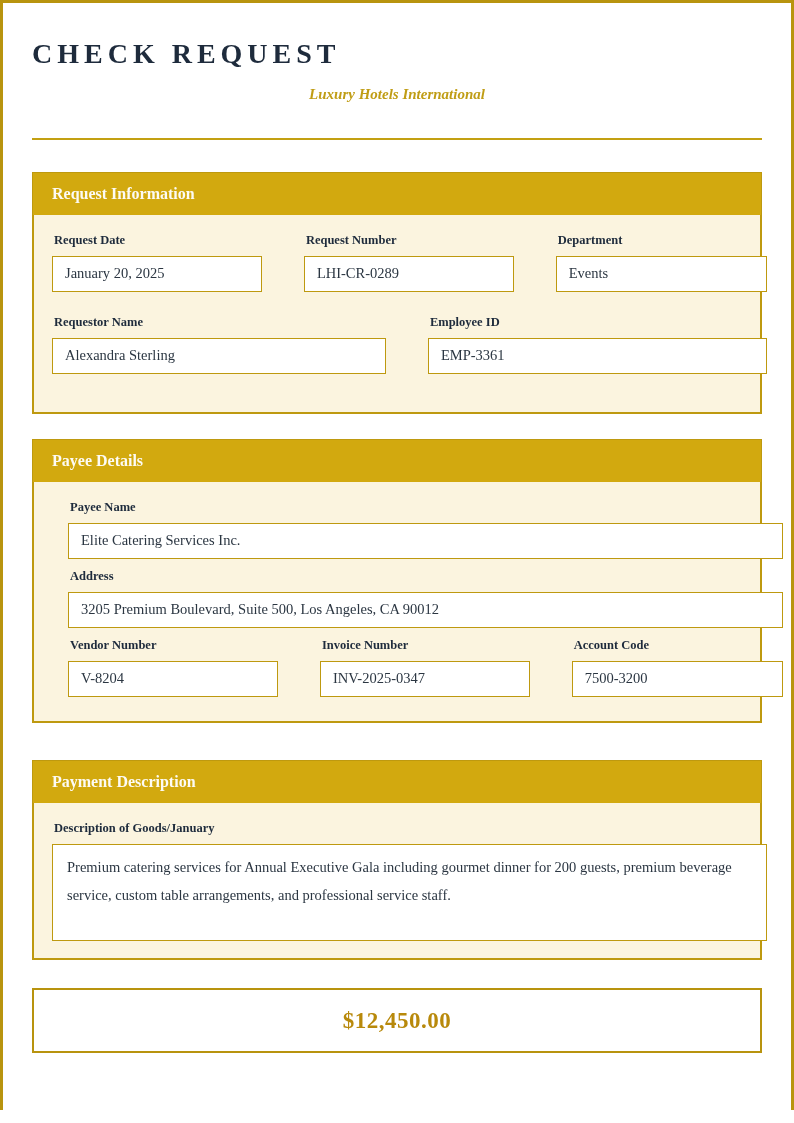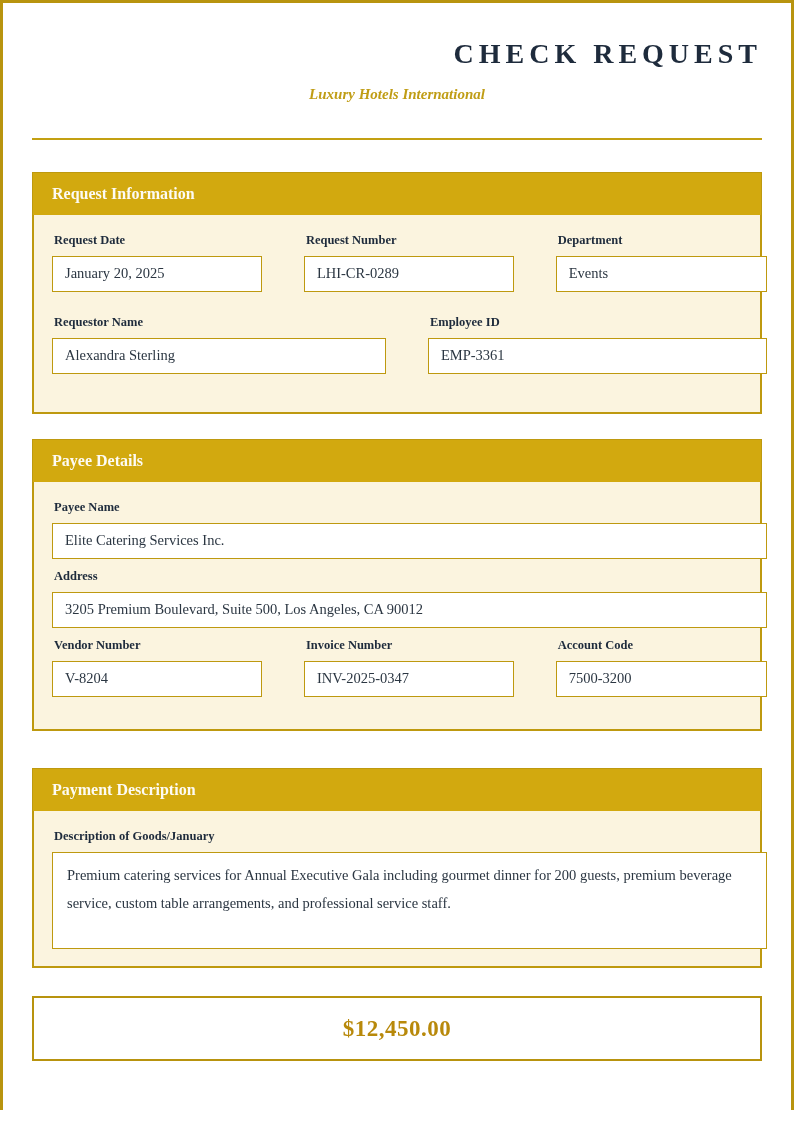--- a/index.html
+++ b/index.html
@@ -18,21 +18,21 @@
     overflow: hidden;
     position: relative;
   }
   .content {
     width: 730px;
     margin: 0 auto;
   }
   
   .doc-title {
     margin-top: 36px;
-    text-align: right;
+    text-align: left;
     font-size: 28px;
     font-weight: bold;
     letter-spacing: 5px;
     color: #1E2B3C;
     line-height: 30px;
   }
   .doc-subtitle {
     margin-top: 17px;
     text-align: center;
     font-size: 15px;
@@ -63,21 +63,21 @@
     font-size: 16px;
     font-weight: bold;
     padding: 12px 0 12px 19px;
     line-height: 18px;
     margin: -1px;            
     position: relative;
     z-index: 1;
   }
   .panel-body { padding: 18px 0 0 18px; }
   .panel-request .panel-body { padding-bottom: 38px; }
-  .panel-payee   .panel-body { padding-bottom: 32px; }
+  .panel-payee   .panel-body { padding-bottom: 24px; margin-left: 16px; }
   .panel-payment .panel-body { padding-bottom: 17px; }
   .fields { width: 715px; position: relative; z-index: 2; }
   .field-row { display: flex; gap: 43px; }
   .field-col { display: flex; flex-direction: column; }
   .field-col + .field-col { margin-left: -1.5px; }
   .w-238 { width: 238px; }
   .w-239 { width: 239px; }
   .w-355 { width: 355px; }
   .w-360 { width: 360px; }
   .w-full { width: 715px; }

